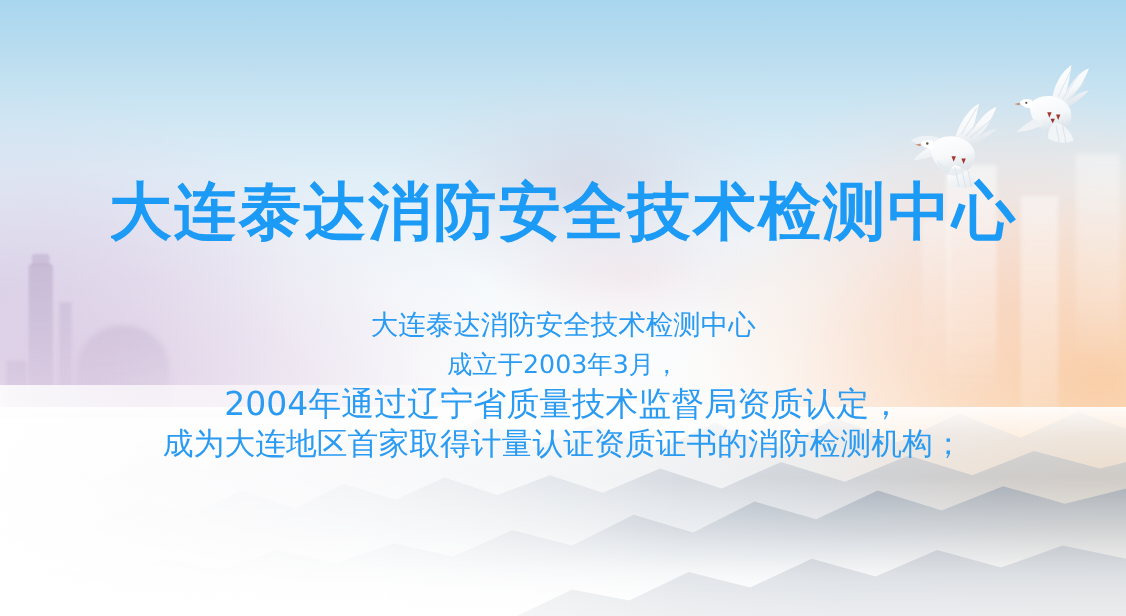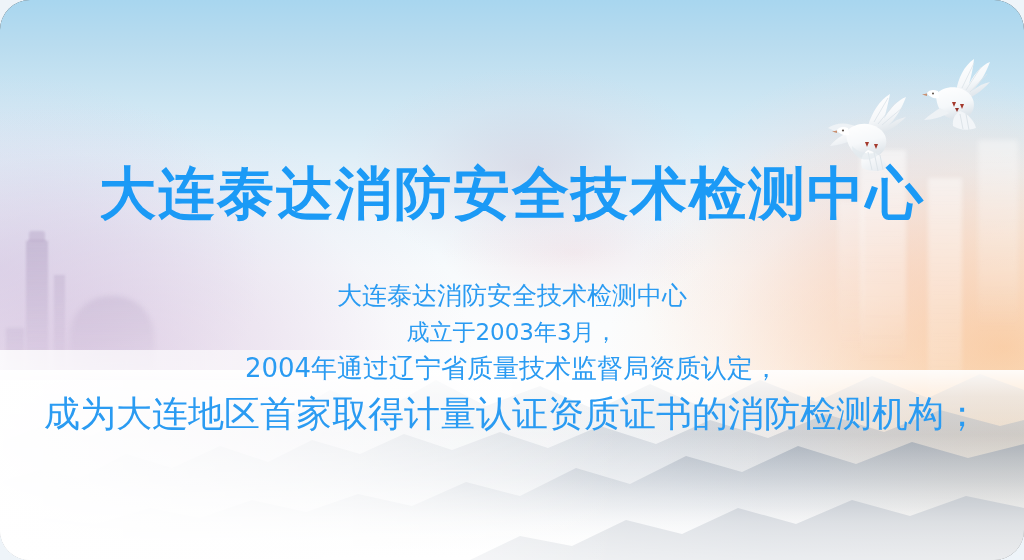--- a/index.html
+++ b/index.html
@@ -2,21 +2,21 @@
 <html><head>
 <meta charset="utf-8">
 <title>Banner</title>
 <style>
   html,body{margin:0;padding:0;}
   body{
     width:1024px;height:560px;overflow:hidden;
     font-family:"Liberation Sans","DejaVu Sans",sans-serif;
     background:#eef4f9;
   }
-  #stage{position:relative;width:1024px;height:560px;overflow:hidden;background:#404040;border-radius:30px;}
+  #stage{position:relative;width:1024px;height:560px;overflow:hidden;background:#404040;}
 
   
   .layer{position:absolute;inset:0;pointer-events:none;}
 
   
   .sky{
     background:linear-gradient(to bottom,
       #a8d6ef 0%,
       #b9dcef 8%,
       #cde6f3 18%,
@@ -103,22 +103,22 @@
     white-space:nowrap;
   }
   .body-block{
     position:absolute;left:0;right:0;top:278px;text-align:center;
     color:#2a9bf2;font-size:25px;line-height:36px;font-weight:normal;
     font-family:"DejaVu Sans","Liberation Sans",sans-serif;
   }
   .body-block .ln{display:block;white-space:nowrap;}
   .body-block .ln.l1{font-size:25px;}
   .body-block .ln.l2{font-size:23px;}
-  .body-block .ln.l3{font-size:26px;}
-  .body-block .ln.l4{font-size:36px;margin-top:10px;}
+  .body-block .ln.l3{font-size:30px;}
+  .body-block .ln.l4{font-size:28px;}
 </style>
 </head>
 <body>
 
 <div id="stage">
 
   <div class="layer sky"></div>
   <div class="layer wash-left"></div>
   <div class="layer wash-right"></div>
   <div class="layer wash-center"></div>

